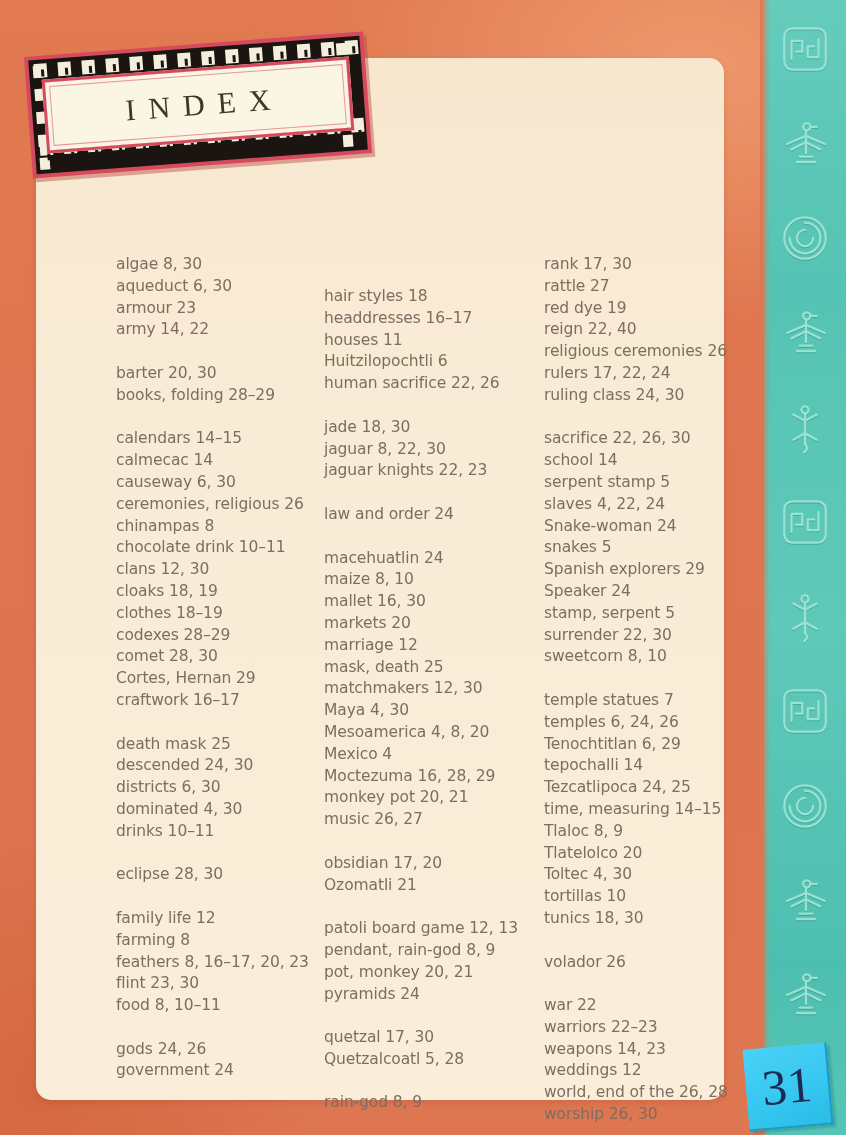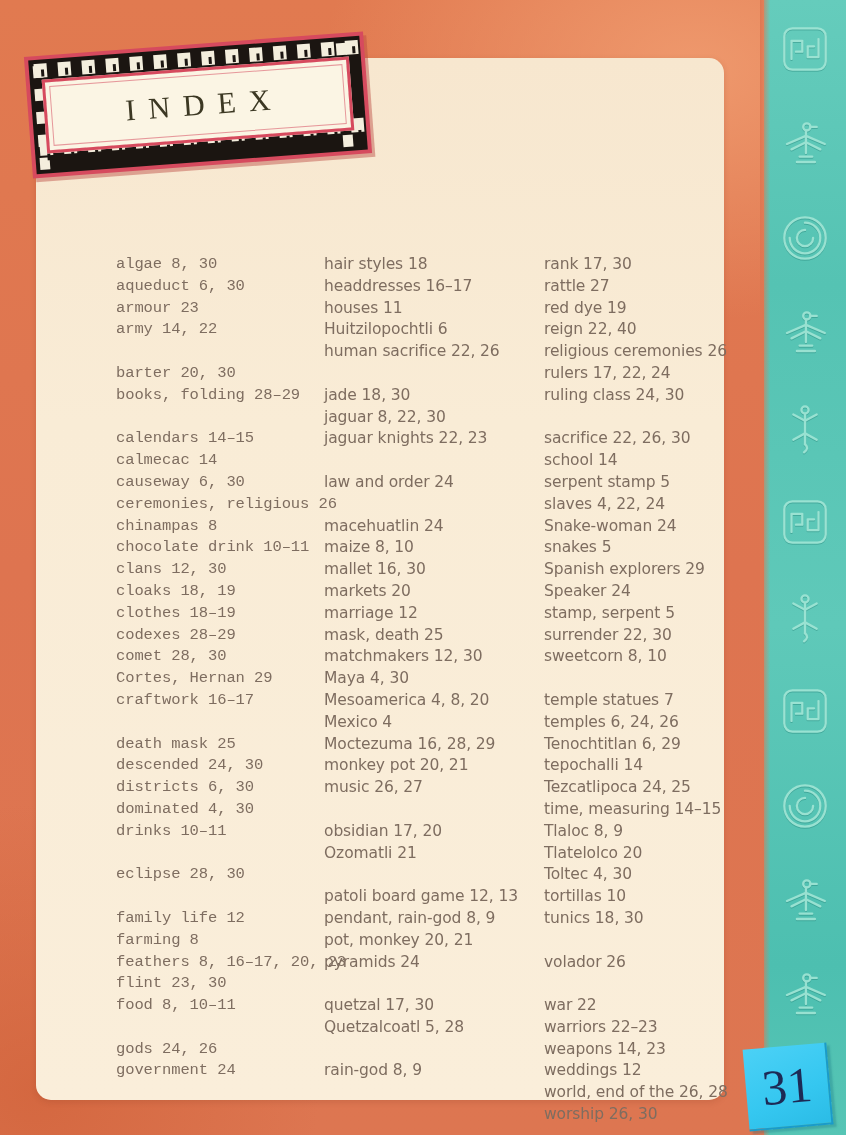--- a/index.html
+++ b/index.html
@@ -13,21 +13,21 @@
   }
   
   .paper{
     position:absolute; left:36px; top:58px; width:688px; height:1042px;
     background:linear-gradient(180deg,#f7e7cf 0%,#f9ecd6 35%,#faeeda 100%);
     border-radius:15px;
     box-shadow:0 2px 6px rgba(120,50,30,.18);
   }
   
   .col{position:absolute; top:196px; color:#7e6d60; font-size:15.5px; line-height:21.8px; letter-spacing:-.1px; white-space:nowrap;}
-  .col-1{left:80px;font-family:Liberation Mono, monospace;} .col-2{left:288px;} .col-3{left:508px;}
+  .col-1{left:80px;} .col-2{left:288px;margin-top:32px;} .col-3{left:508px;}
   .group{margin:0 0 21.8px 0;}
   .entry{height:21.8px;}
   
   .banner{
     position:absolute; left:28px; top:44px; width:340px; height:122px;
     background:#d64a5e; transform:rotate(-4.3deg); transform-origin:50% 50%;
     box-shadow:3px 4px 0 rgba(186,74,64,.45); z-index:5;
   }
   .banner-frame{
     position:absolute; inset:4px; background-color:#1b1511;

